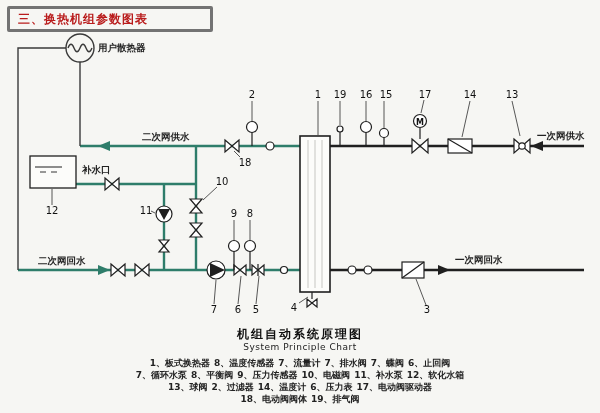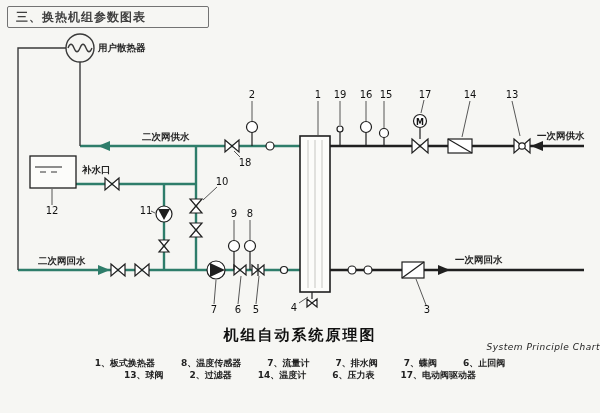--- a/index.html
+++ b/index.html
@@ -2,39 +2,39 @@
 <html><head>
 <meta charset="utf-8">
 <style>
   html,body{margin:0;padding:0;}
   .screen{
     position:relative;width:600px;height:413px;overflow:hidden;
     background:#f6f6f3;font-family:"DejaVu Sans",sans-serif;color:#1a1a1a;
   }
   .title-box{
     position:absolute;left:7px;top:6px;width:192px;height:20px;
-    border:1px solid #737373;border-radius:2px;
+    border:3px solid #737373;border-radius:2px;
     font-size:12px;font-weight:bold;line-height:20px;padding-left:8px;
-    letter-spacing:1px;color:#404040;
+    letter-spacing:1px;color:#b91c1c;
   }
   svg.diagram{position:absolute;left:0;top:0;}
   .num{font-size:10px;fill:#111;font-weight:400;}
   .cjk{font-size:9.5px;fill:#222;font-weight:600;}
   .motor{font-size:8px;font-weight:bold;fill:#111;}
   .cap-cn{
     position:absolute;left:0;top:326px;width:600px;text-align:center;
-    font-size:15px;font-weight:bold;letter-spacing:2px;color:#111;
+    font-size:12px;font-weight:bold;letter-spacing:2px;color:#111;
   }
   .cap-en{
-    position:absolute;left:0;top:342px;width:600px;text-align:right;
-    font-size:9px;letter-spacing:.5px;color:#222;font-style:italic;
+    position:absolute;left:0;top:342px;width:600px;text-align:center;
+    font-size:9px;letter-spacing:.5px;color:#222;
   }
   .legend{position:absolute;left:0;top:357px;width:600px;}
   .legend-row{
-    display:flex;justify-content:center;gap:26px;
+    display:flex;justify-content:center;gap:4px;
     font-size:9px;font-weight:bold;color:#222;line-height:12px;white-space:nowrap;
   }
 </style>
 </head>
 <body>
 
 <div class="screen">
 
   <div class="title-box">
     <span>三、换热机组参数图表</span>
@@ -198,21 +198,33 @@
   <div class="legend">
     <div class="legend-row">
       <span>1、板式换热器</span>
       <span>8、温度传感器</span>
       <span>7、流量计</span>
       <span>7、排水阀</span>
       <span>7、蝶阀</span>
       <span>6、止回阀</span>
     </div>
     <div class="legend-row">
+      <span>7、循环水泵</span>
+      <span>8、平衡阀</span>
+      <span>9、压力传感器</span>
+      <span>10、电磁阀</span>
+      <span>11、补水泵</span>
+      <span>12、软化水箱</span>
+    </div>
+    <div class="legend-row">
       <span>13、球阀</span>
       <span>2、过滤器</span>
       <span>14、温度计</span>
       <span>6、压力表</span>
       <span>17、电动阀驱动器</span>
     </div>
+    <div class="legend-row">
+      <span>18、电动阀阀体</span>
+      <span>19、排气阀</span>
+    </div>
   </div>
 
 </div>
 
 </body></html>

